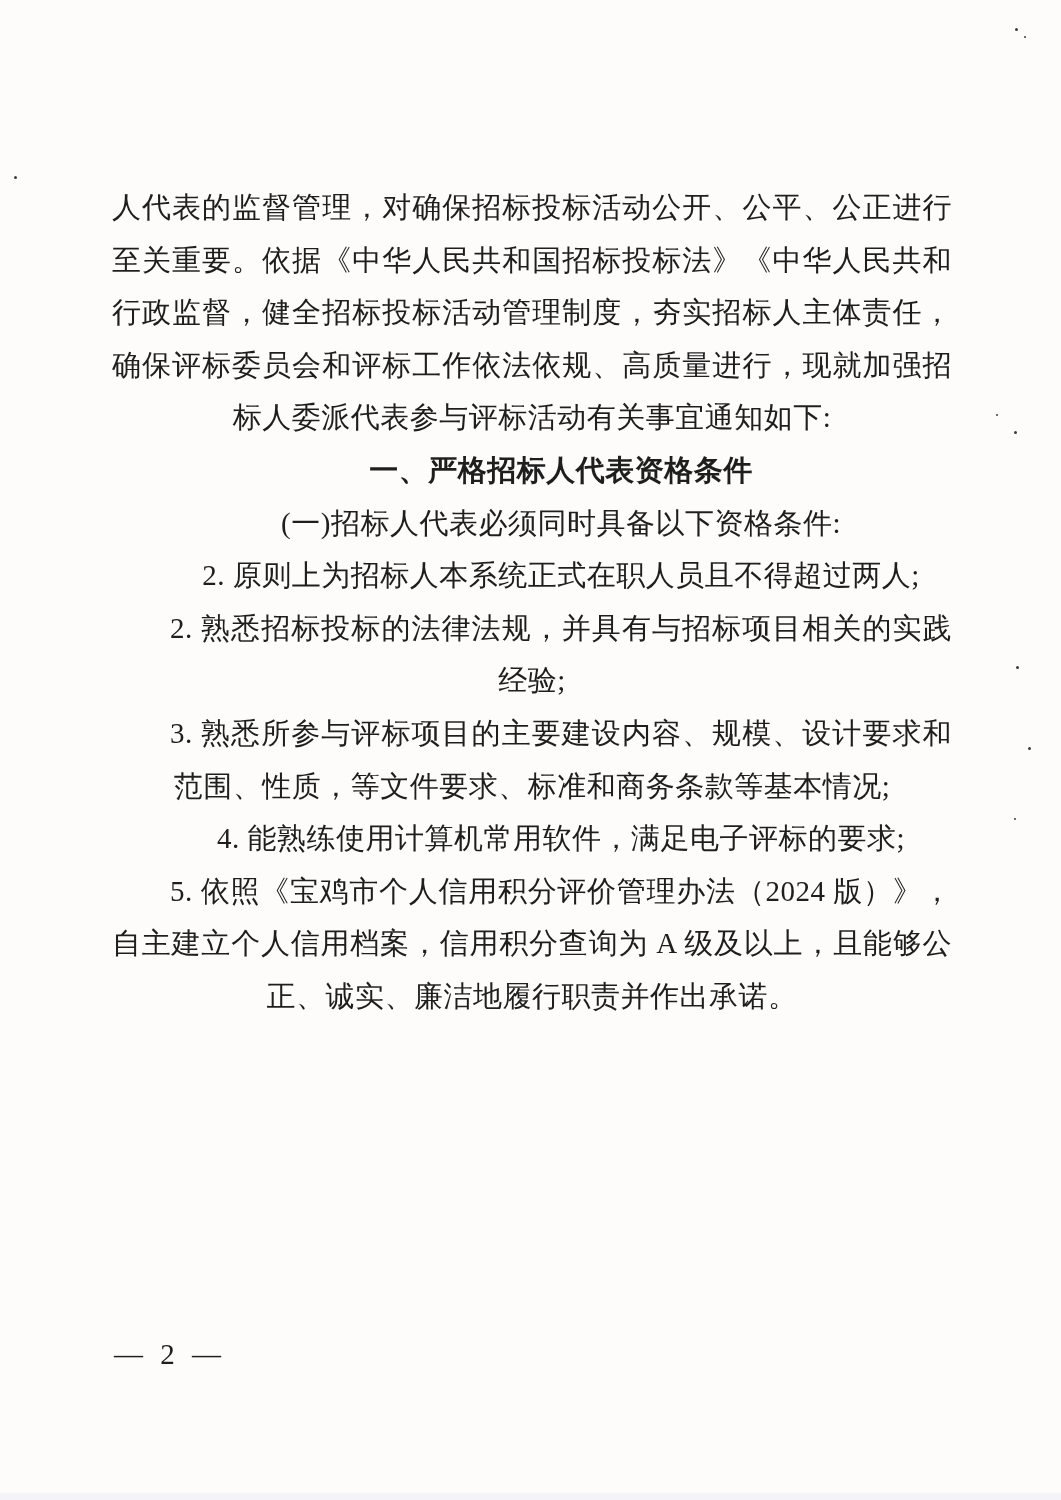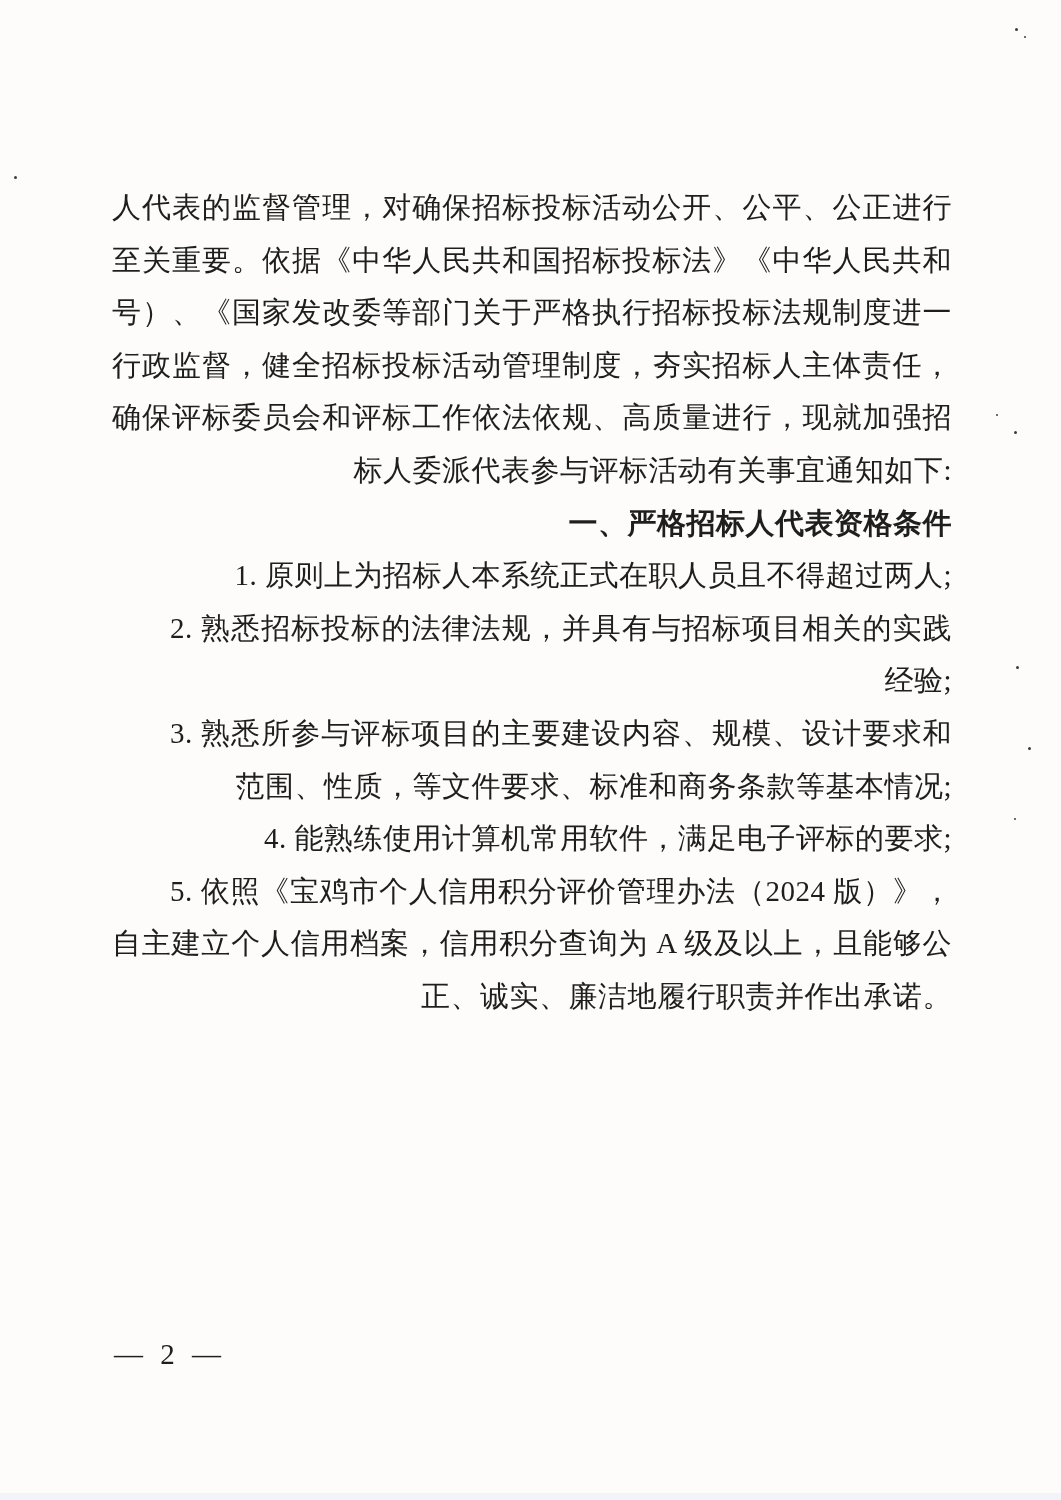--- a/index.html
+++ b/index.html
@@ -17,21 +17,21 @@
     position: absolute;
     left: 112px;
     top: 181px;
     width: 840px;
   }
   .line {
     height: 52.6px;
     line-height: 52.6px;
     font-size: 29px;
     letter-spacing: 0.5px;
-    text-align: right;
+    text-align: center;
   }
   .just {
     text-align: justify;
     text-align-last: justify;
     text-justify: inter-character;
   }
   .indent { text-indent: 2em; }
   .bold { font-weight: bold; font-family: Liberation Serif, serif; }
   .footer-pagenum {
     position: absolute;
@@ -56,26 +56,26 @@
   }
 </style>
 </head>
 <body>
 
 <div class="page">
 
   <div class="text-block">
     <div class="line just">人代表的监督管理，对确保招标投标活动公开、公平、公正进行</div>
     <div class="line just">至关重要。依据《中华人民共和国招标投标法》《中华人民共和</div>
-    <div class="line just">号）、《国家发改委等部门关于严格执行招标投标法规制度进一</div>
     <div class="line just">行政监督，健全招标投标活动管理制度，夯实招标人主体责任，</div>
     <div class="line just">确保评标委员会和评标工作依法依规、高质量进行，现就加强招</div>
     <div class="line">标人委派代表参与评标活动有关事宜通知如下:</div>
     <div class="line indent bold">一、严格招标人代表资格条件</div>
-    <div class="line indent">1. 原则上为招标人本系统正式在职人员且不得超过两人;</div>
+    <div class="line indent">(一)招标人代表必须同时具备以下资格条件:</div>
+    <div class="line indent">2. 原则上为招标人本系统正式在职人员且不得超过两人;</div>
     <div class="line indent just">2. 熟悉招标投标的法律法规，并具有与招标项目相关的实践</div>
     <div class="line">经验;</div>
     <div class="line indent just">3. 熟悉所参与评标项目的主要建设内容、规模、设计要求和</div>
     <div class="line">范围、性质，等文件要求、标准和商务条款等基本情况;</div>
     <div class="line indent">4. 能熟练使用计算机常用软件，满足电子评标的要求;</div>
     <div class="line indent just">5. 依照《宝鸡市个人信用积分评价管理办法（2024 版）》，</div>
     <div class="line just">自主建立个人信用档案，信用积分查询为 A 级及以上，且能够公</div>
     <div class="line">正、诚实、廉洁地履行职责并作出承诺。</div>
   </div>
 

